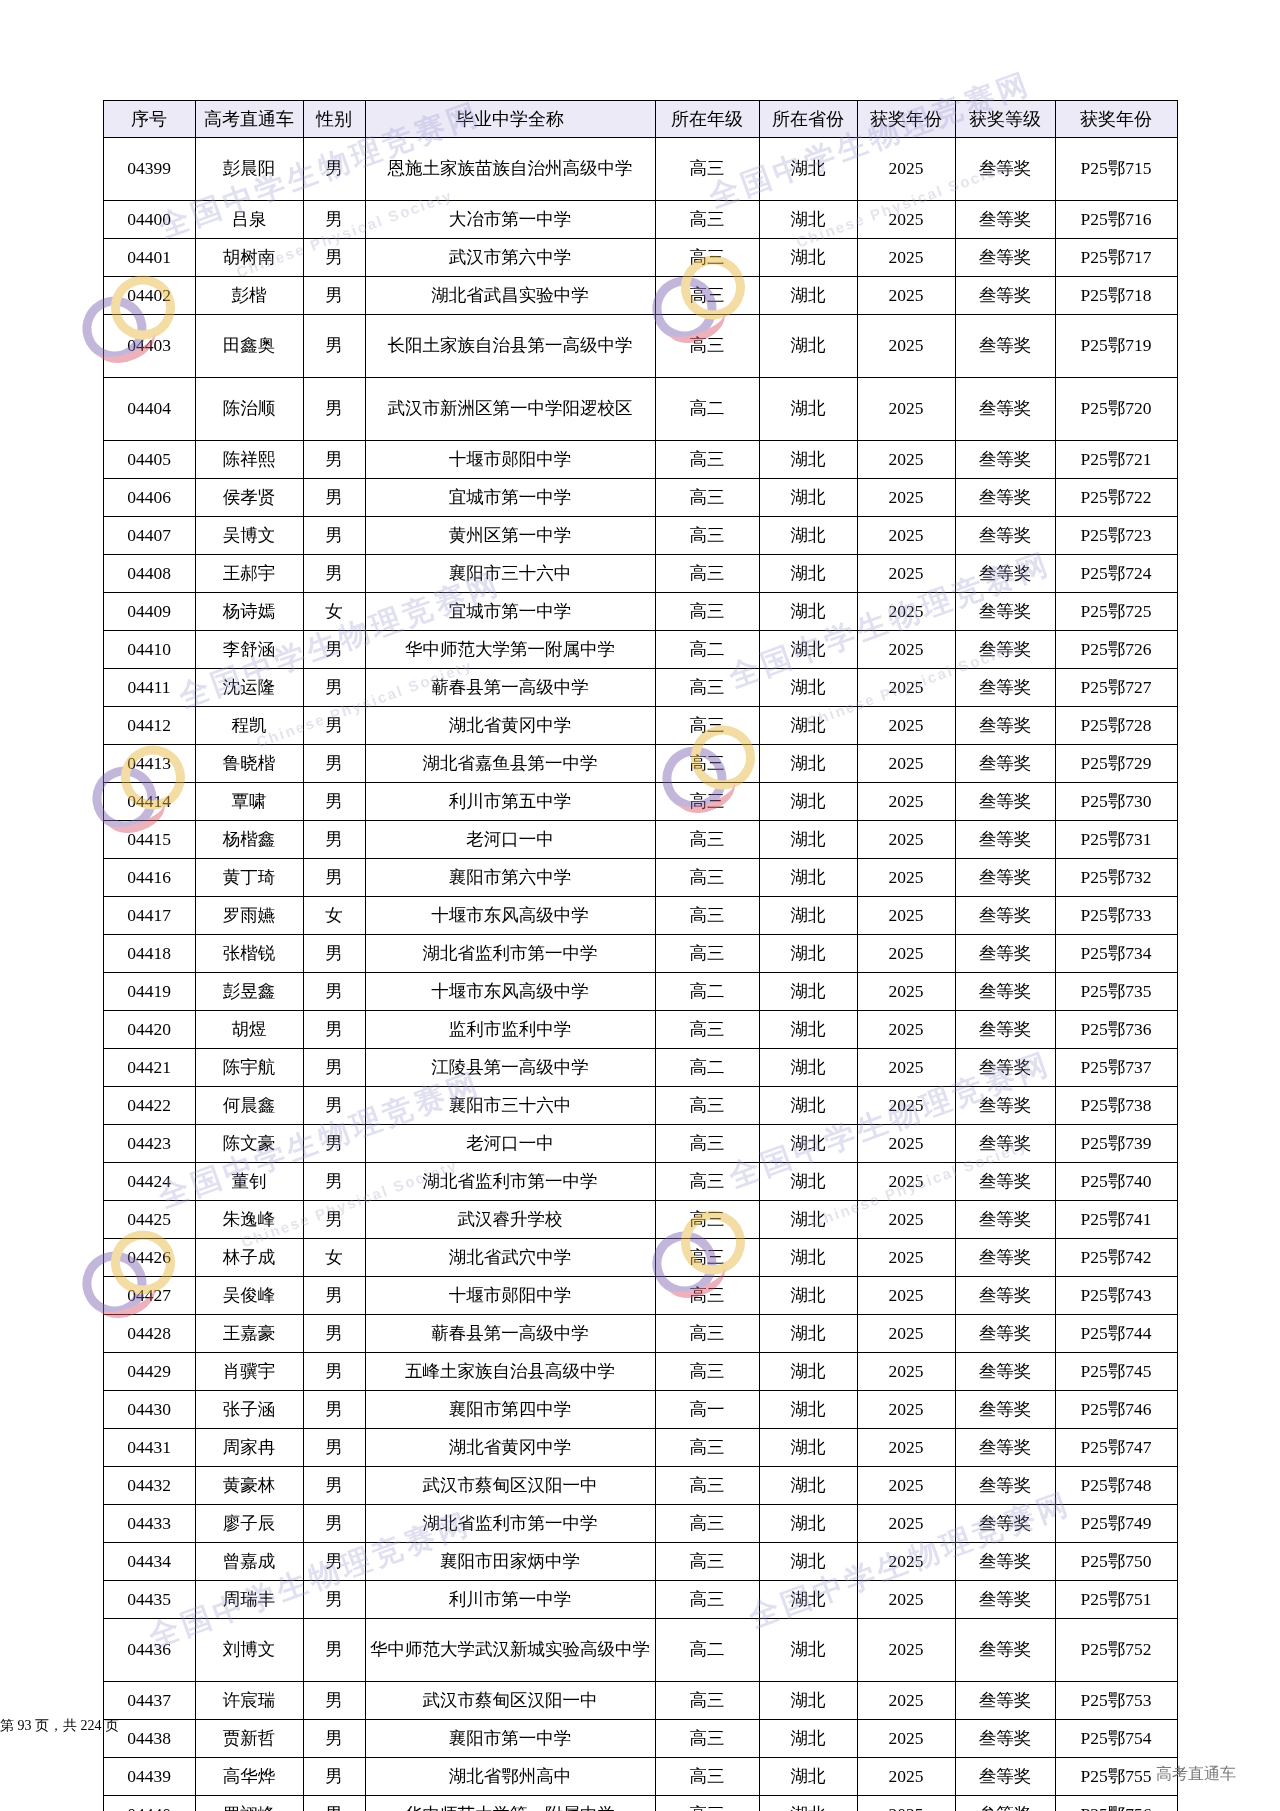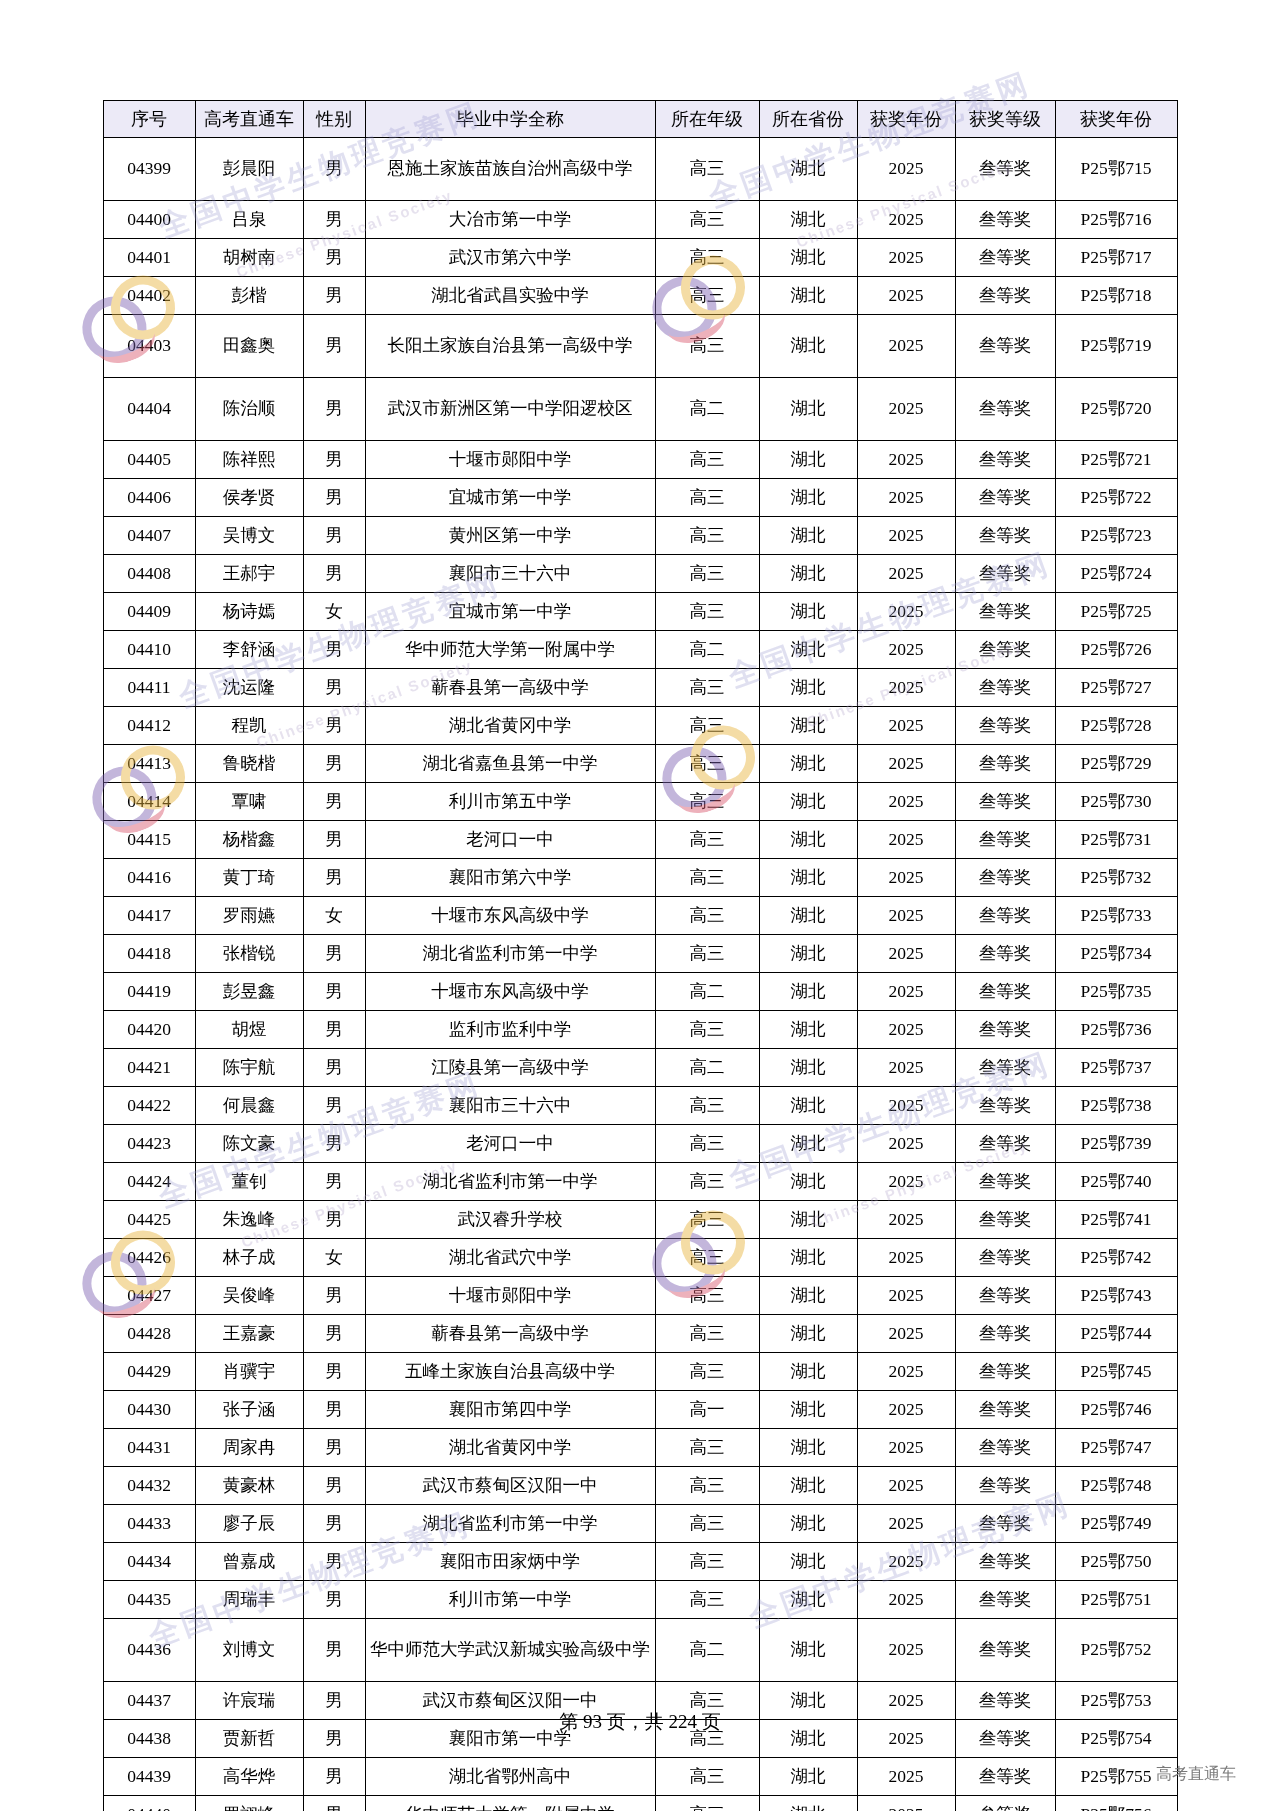--- a/index.html
+++ b/index.html
@@ -112,22 +112,22 @@
   col.c-cert { width: 122px; }
 
   tr.tall td { height: 56px; }
   tr.norm td { height: 31px; }
 
   .footer {
     position: absolute;
     left: 0;
     right: 0;
     bottom: 76px;
-    text-align: center;
-    font-size: 19px;
+    text-align: left;
+    font-size: 14px;
     z-index: 6;
   }
   .brand {
     position: absolute;
     right: 44px;
     bottom: 26px;
     font-family: "Liberation Sans", sans-serif;
     font-size: 16px;
     color: #7a7a7a;
     z-index: 6;

